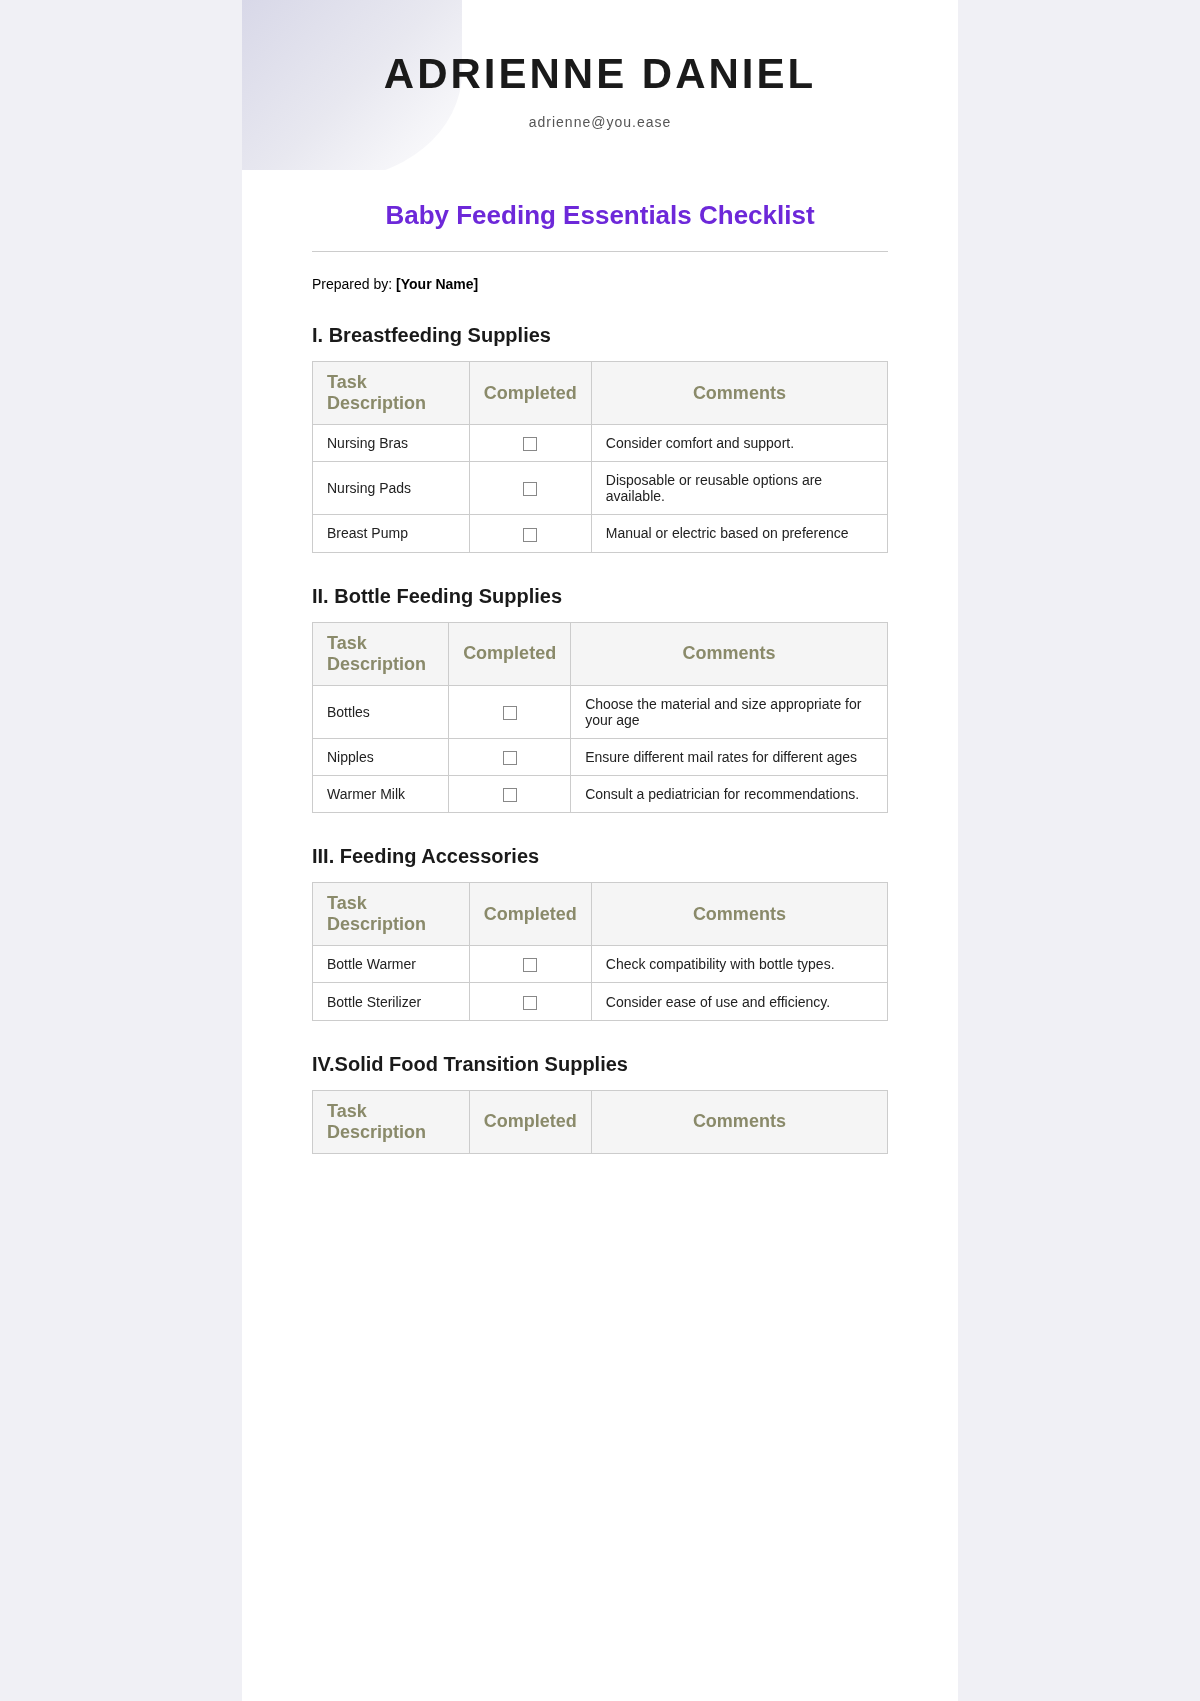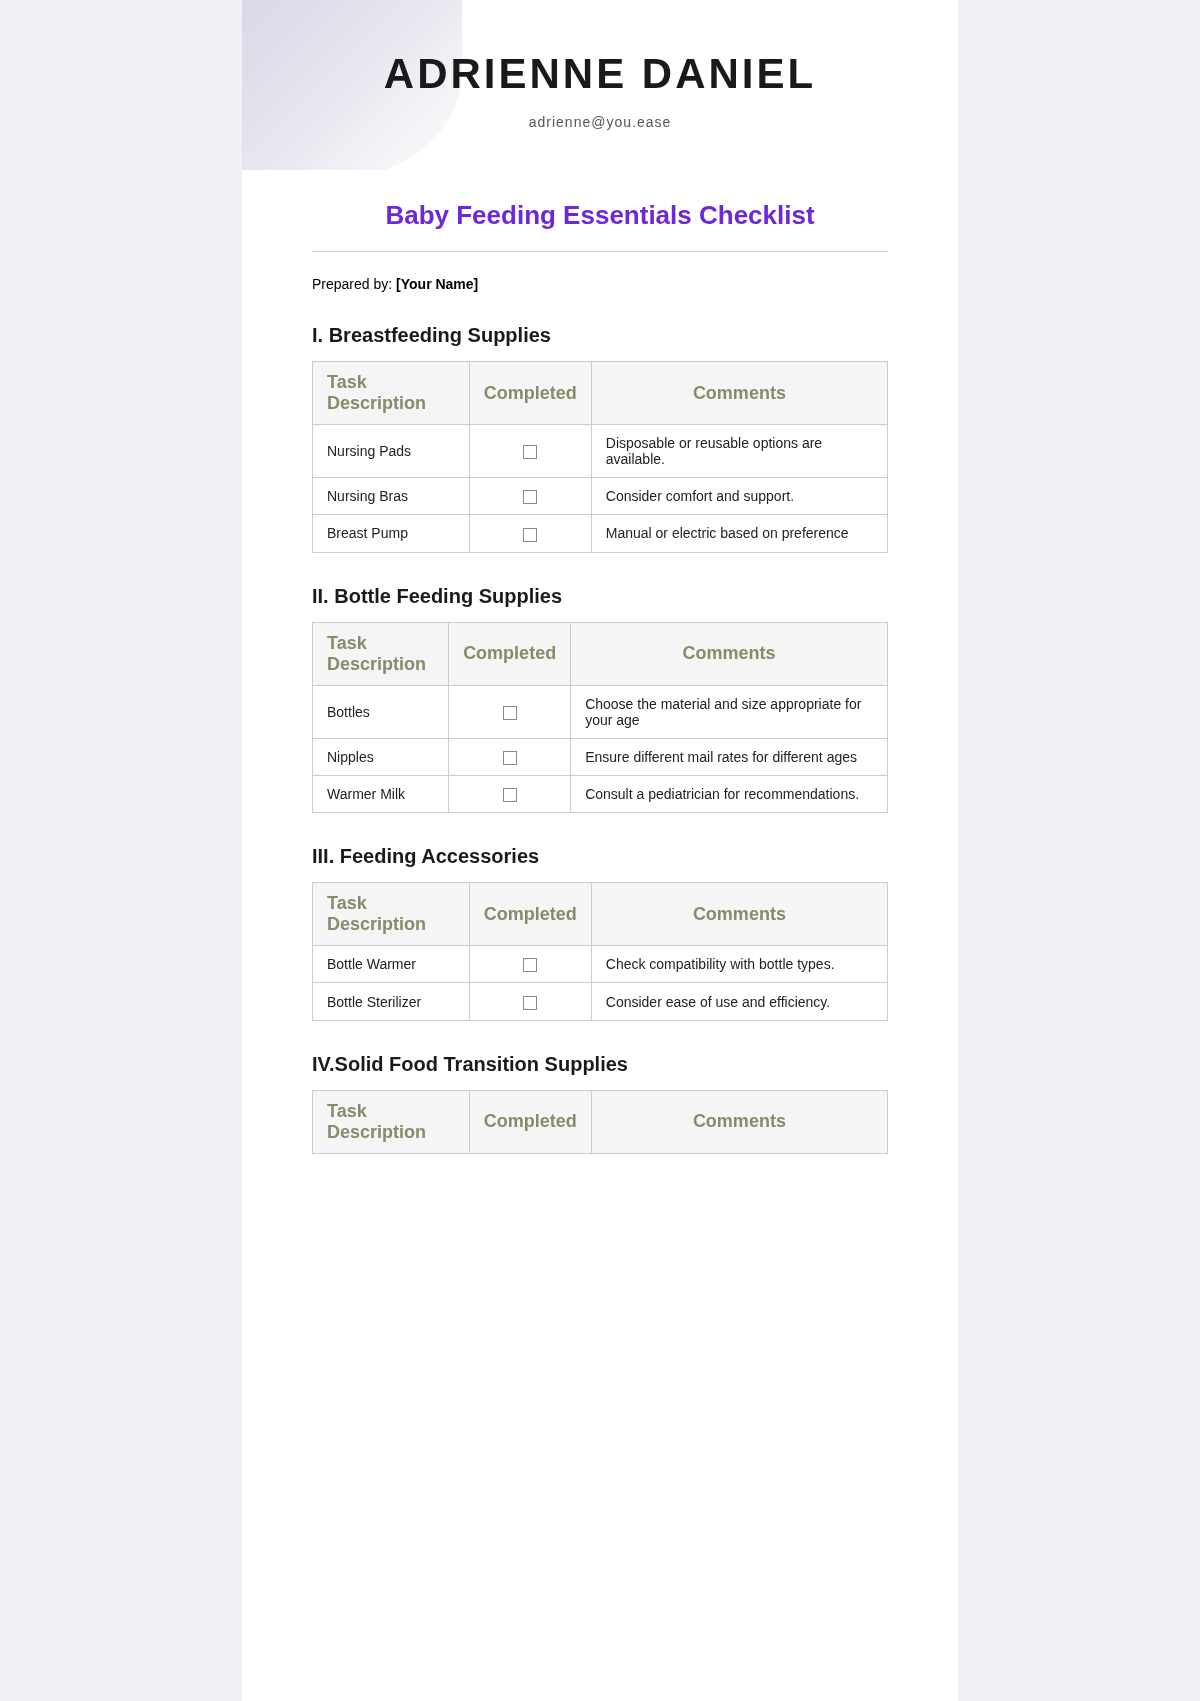--- a/index.html
+++ b/index.html
@@ -183,28 +183,28 @@
     <table class="checklist-table">
       <thead>
         <tr>
           <th class="col-task">Task Description</th>
           <th class="col-completed center">Completed</th>
           <th class="col-comments right-col">Comments</th>
         </tr>
       </thead>
       <tbody>
         <tr>
+          <td>Nursing Bras</td>
+          <td class="completed-cell"><span class="checkbox-visual"></span></td>
+          <td>Consider comfort and support.</td>
+        </tr>
+        <tr>
           <td>Nursing Pads</td>
           <td class="completed-cell"><span class="checkbox-visual"></span></td>
           <td>Disposable or reusable options are available.</td>
-        </tr>
-        <tr>
-          <td>Nursing Bras</td>
-          <td class="completed-cell"><span class="checkbox-visual"></span></td>
-          <td>Consider comfort and support.</td>
         </tr>
         <tr>
           <td>Breast Pump</td>
           <td class="completed-cell"><span class="checkbox-visual"></span></td>
           <td>Manual or electric based on preference</td>
         </tr>
       </tbody>
     </table>
 
     <h3 class="section-title">II. Bottle Feeding Supplies</h3>

